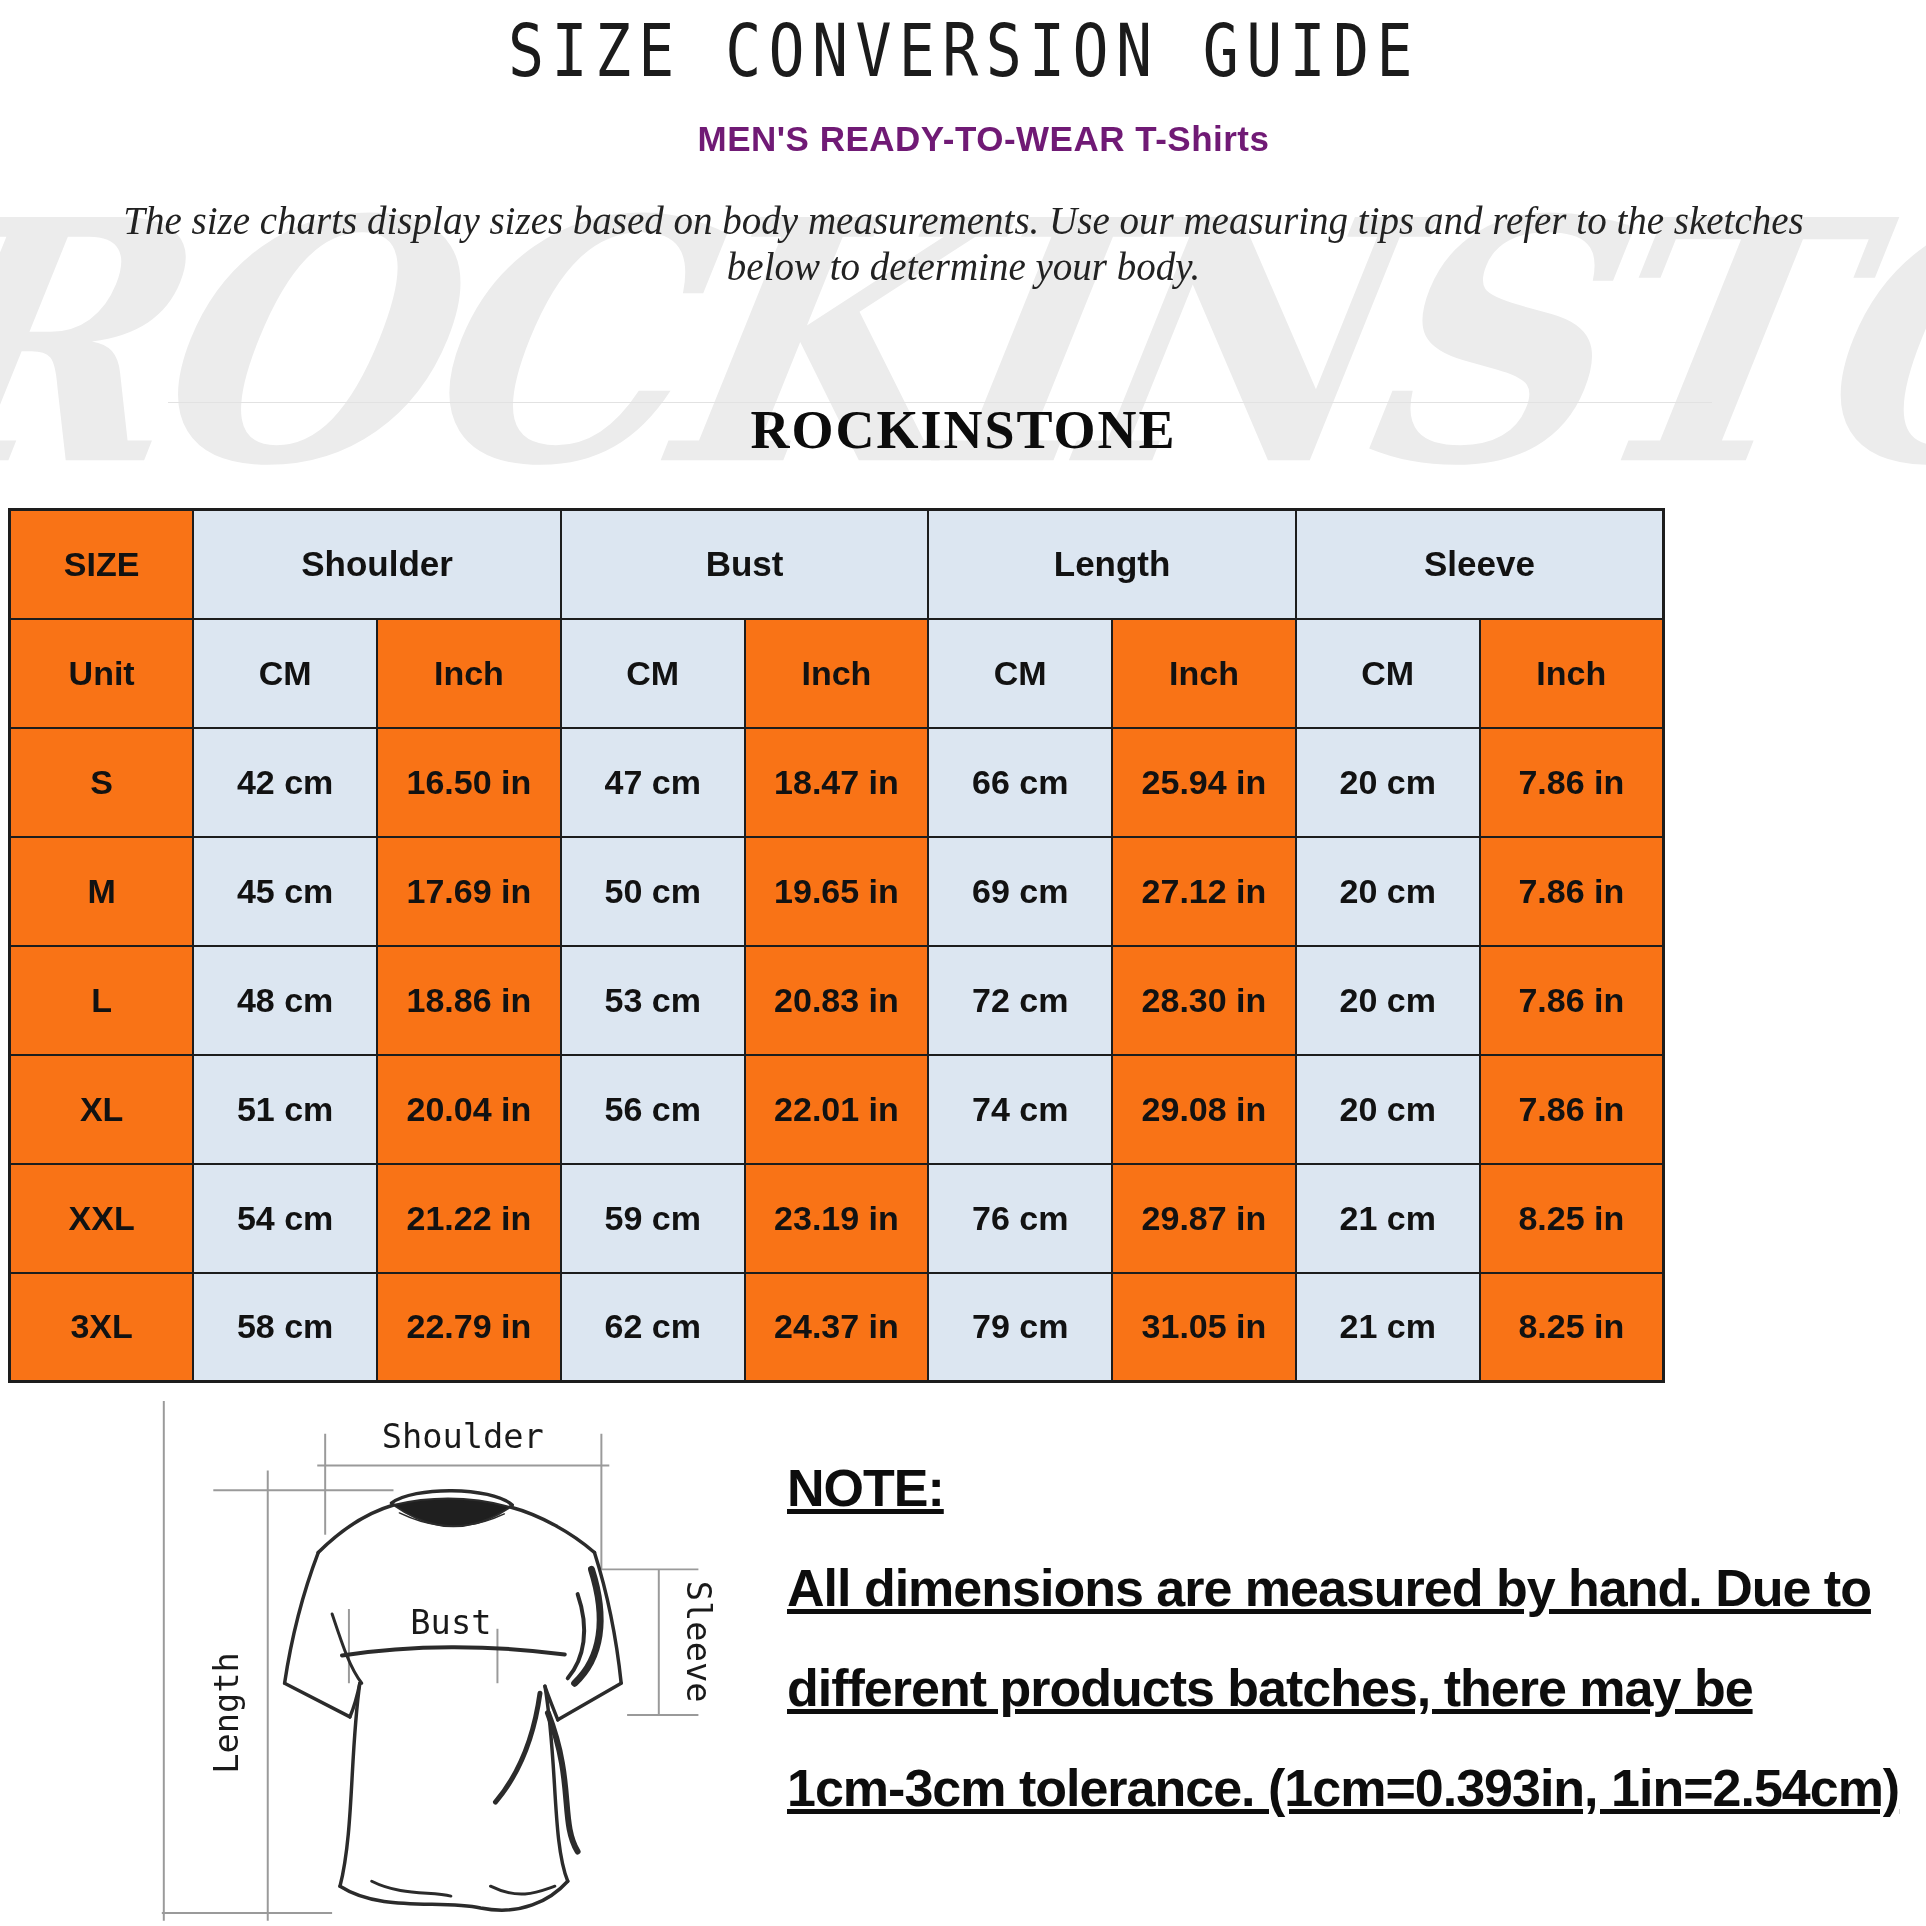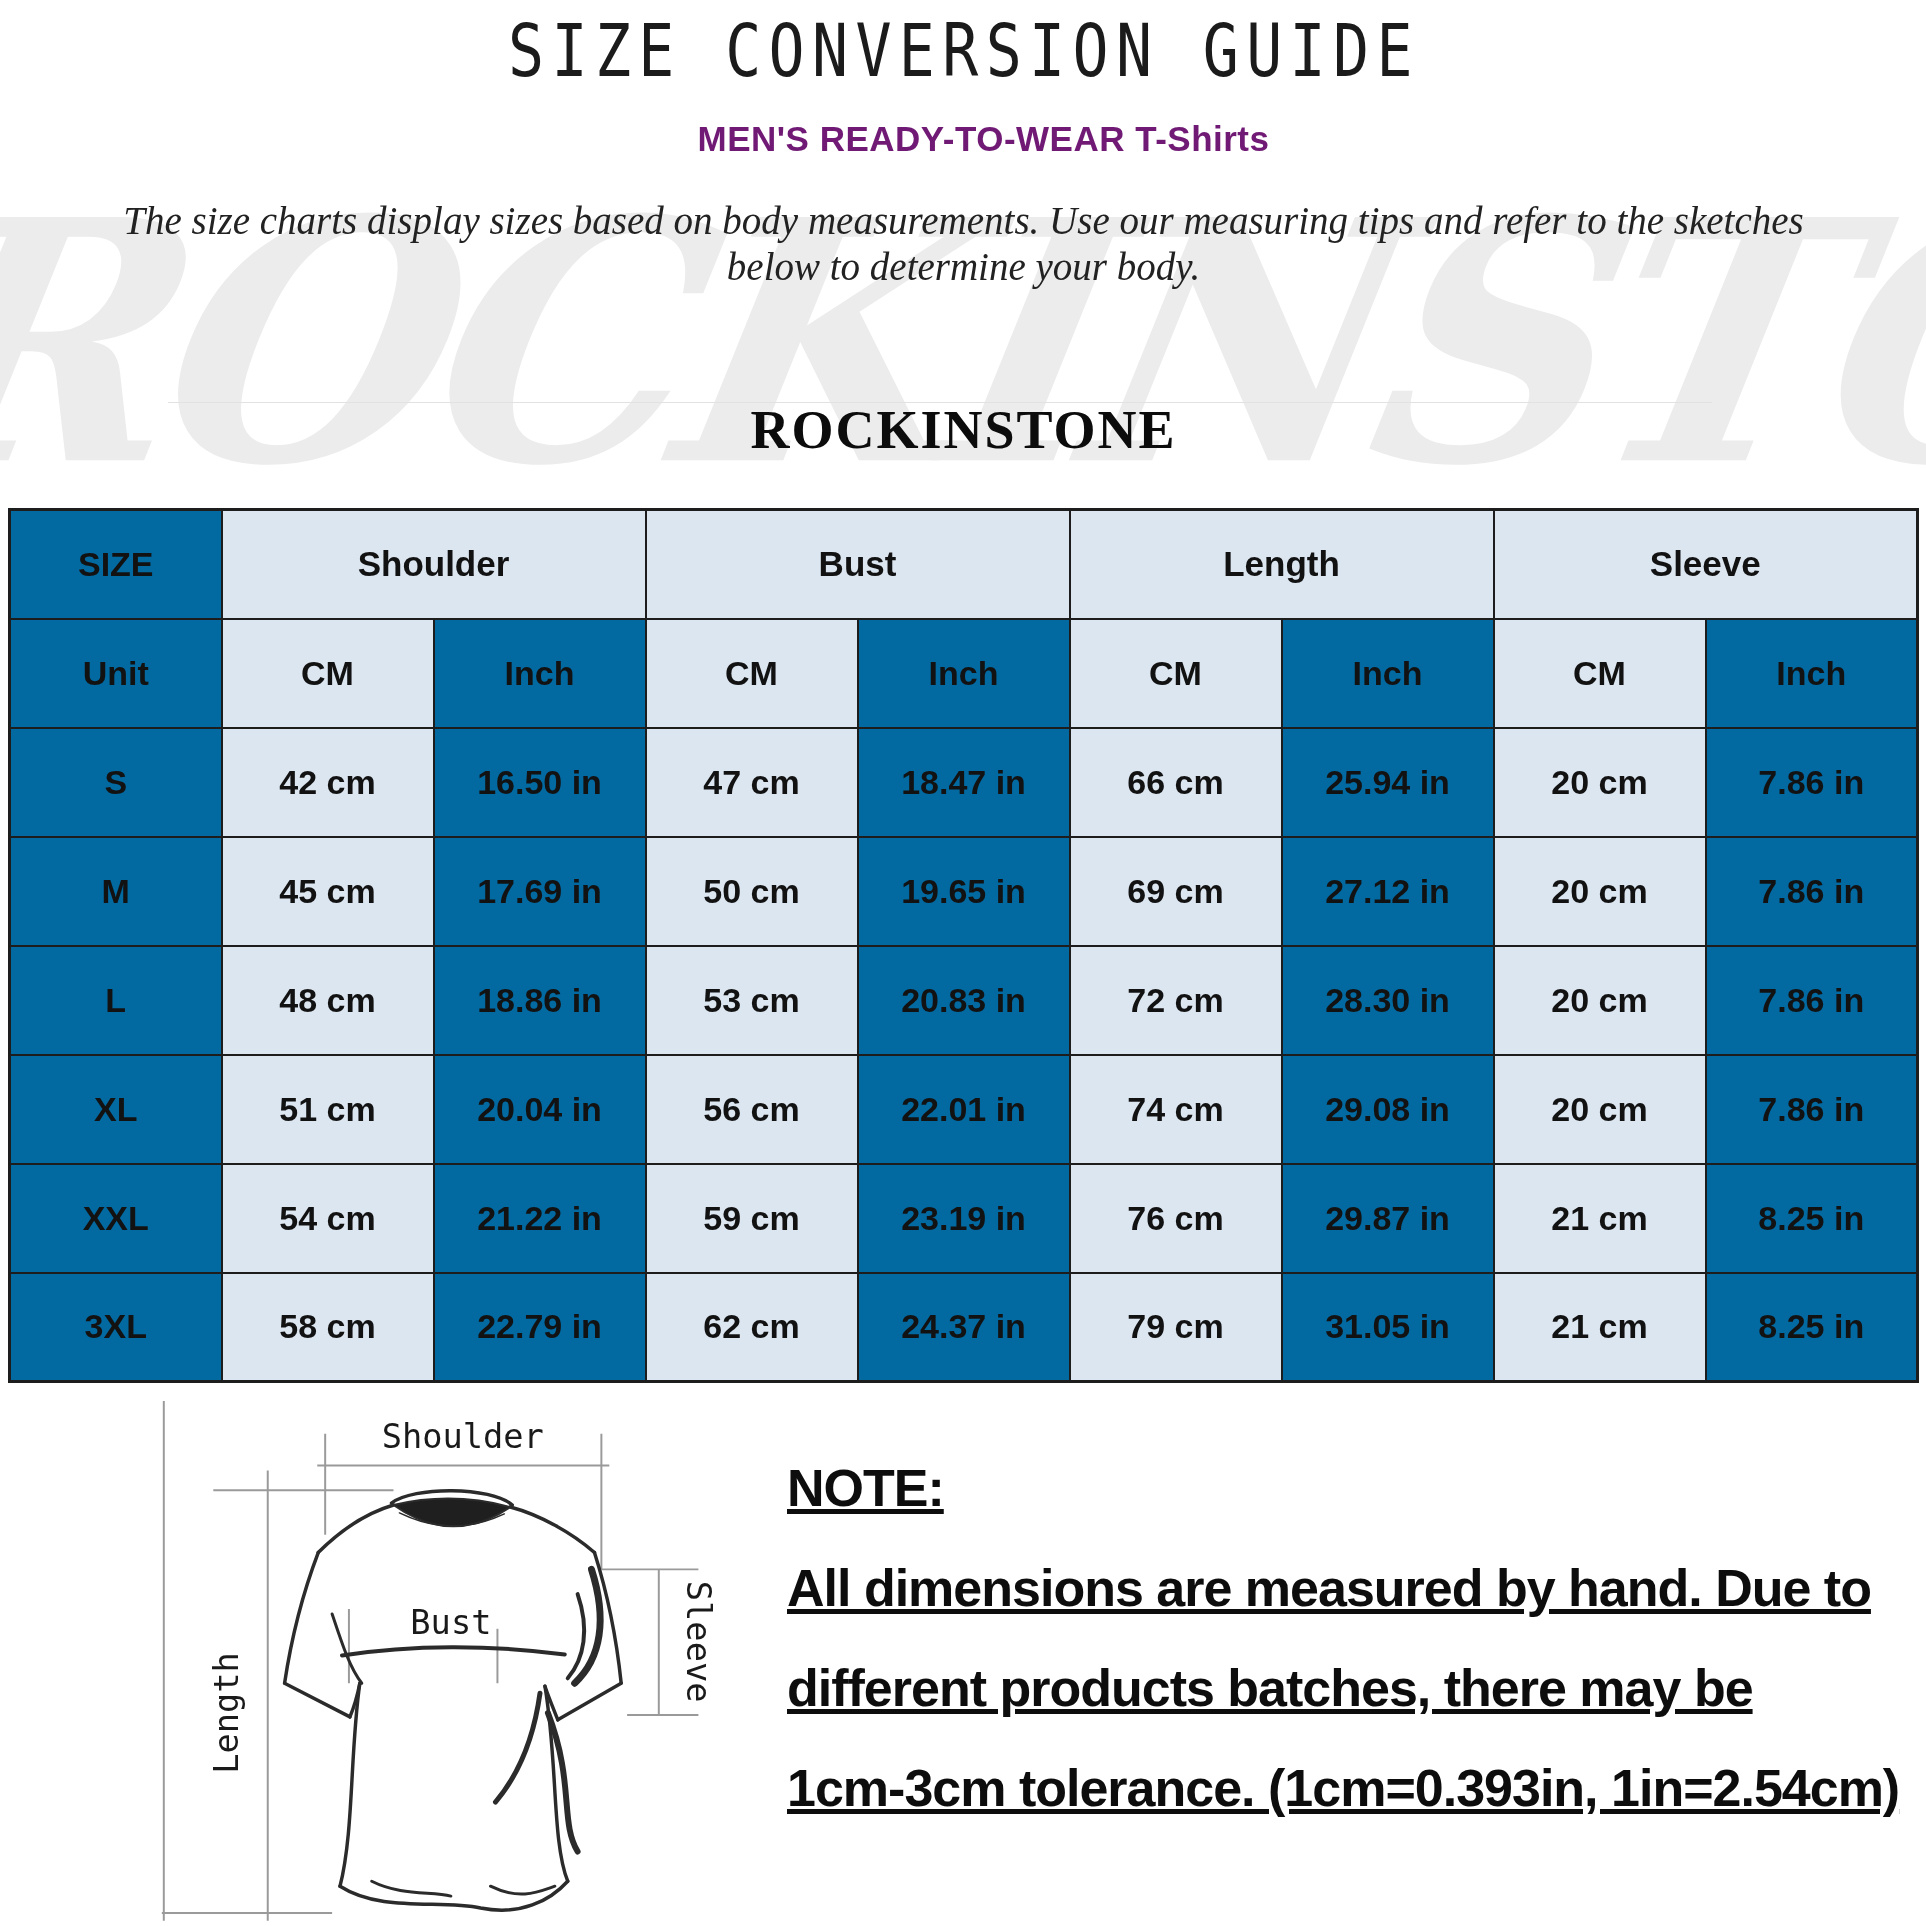--- a/index.html
+++ b/index.html
@@ -21,22 +21,22 @@
               transform:scaleX(0.82);transform-origin:center top;white-space:nowrap;}
   #subtitle{top:119px;left:0;width:100%;text-align:center;font-weight:bold;
             font-size:35px;letter-spacing:0.5px;color:#701a75;padding-left:20px;}
   #description{top:198px;left:0;width:100%;text-align:center;
                font-family:"Liberation Serif",serif;font-style:italic;
                font-size:39px;line-height:46px;color:#222;}
   #brand{top:399px;left:0;width:100%;text-align:center;
          font-family:"Liberation Serif",serif;font-weight:bold;
          font-size:54px;letter-spacing:2px;color:#0c0c0c;}
   
-  #size-table{position:absolute;z-index:1;top:508px;left:8px;width:1911px;height:871px;
-              border-collapse:collapse;table-layout:fixed;background:#0369a1;
+  #size-table{position:absolute;z-index:1;top:508px;left:8px;width:1657px;height:871px;
+              border-collapse:collapse;table-layout:fixed;background:#f97316;
               border:3px solid #1d1d1d;}
   #size-table td,#size-table th{border:2px solid #1d1d1d;text-align:center;vertical-align:middle;
               font-size:34px;font-weight:bold;color:#121212;padding:0;}
   #size-table tr{height:109px;}
   #size-table .blue{background:#dce6f1;}
   #size-table .grp{font-size:35px;}
   
   #diagram{top:1386px;left:144px;width:594px;height:541px;}
   
   #note{top:1438px;left:787px;width:1139px;font-weight:bold;color:#0d0d0d;

